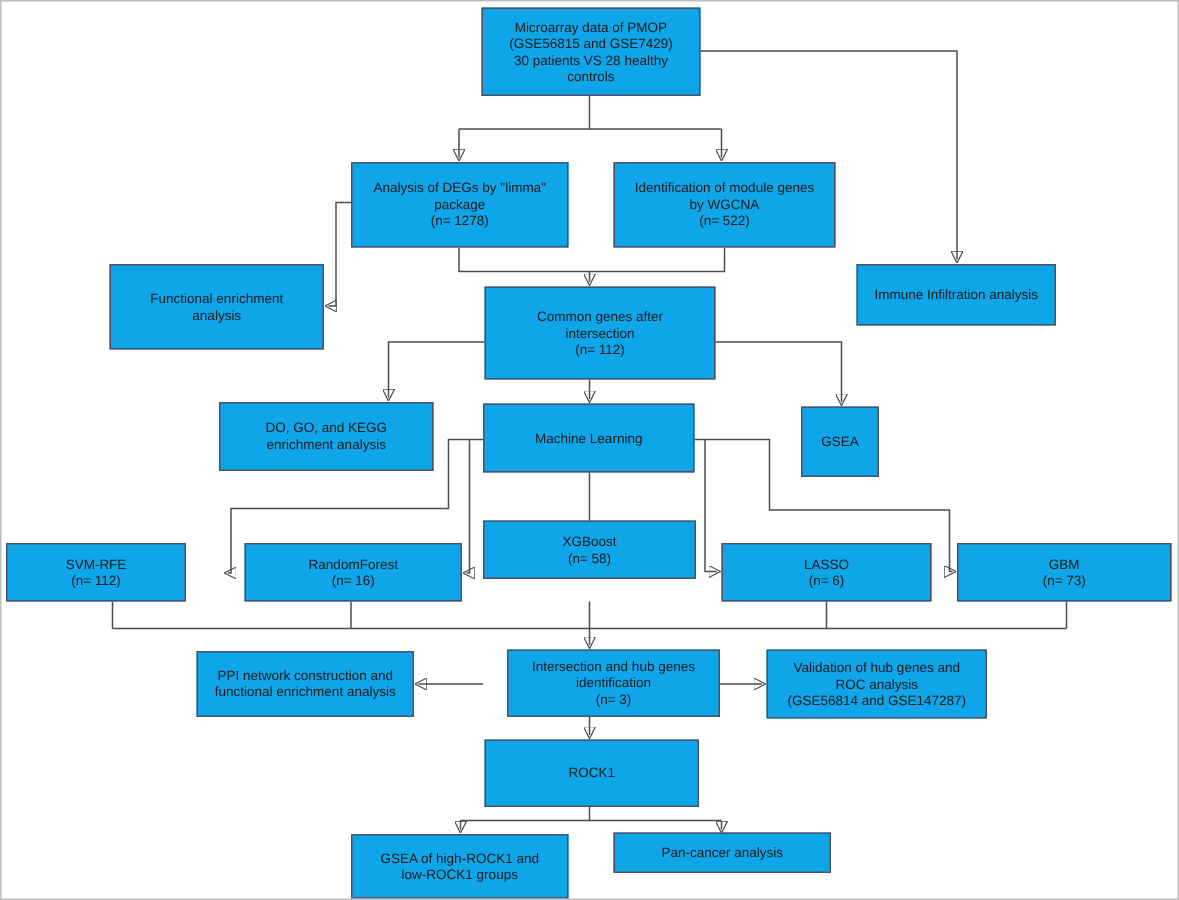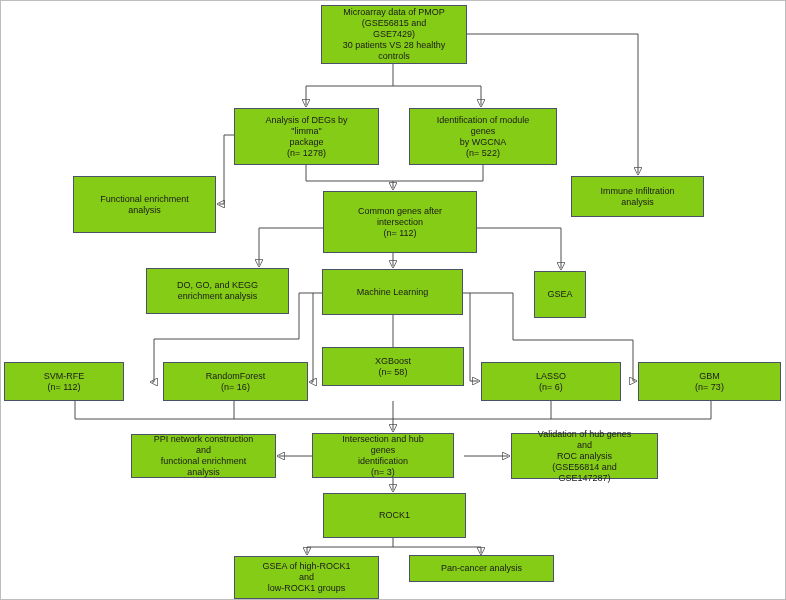--- a/index.html
+++ b/index.html
@@ -18,30 +18,30 @@
     box-sizing:border-box;
     font-family:"Liberation Sans", sans-serif;
     overflow:hidden;
   }
   #edges{position:absolute;left:0;top:0;width:786px;height:600px;}
   #edges path{stroke:var(--line);stroke-width:1;fill:none;}
   .node{
     position:absolute;
     box-sizing:border-box;
     border:1px solid var(--box-border);
-    background:#84cc16;
+    background:#0ea5e9;
     color:var(--text);
     font-size:9px;
     line-height:11px;
     display:flex;
     align-items:center;
     justify-content:center;
     text-align:center;
     white-space:pre-line;
-    padding:2px 19px;
+    padding:2px 3px;
   }
 </style>
 </head>
 <body>
 
 <div id="figure">
 
   <svg id="edges" viewBox="0 0 786 600" xmlns="http://www.w3.org/2000/svg">
     <defs>
       <marker id="arrow" viewBox="0 0 10 10" refX="7" refY="5" markerWidth="8" markerHeight="8" orient="auto-start-reverse">
@@ -122,21 +122,21 @@
 
   <div class="node" style="left:480px;top:361px;width:140px;height:39px">LASSO
 (n= 6)</div>
 
   <div class="node" style="left:637px;top:361px;width:143px;height:39px">GBM
 (n= 73)</div>
 
   <div class="node" style="left:130px;top:433px;width:145px;height:44px">PPI network construction and
 functional enrichment analysis</div>
 
-  <div class="node" style="left:311px;top:432px;width:142px;height:45px">Intersection and hub genes
+  <div class="node" style="left:337px;top:432px;width:142px;height:45px">Intersection and hub genes
 identification
 (n= 3)</div>
 
   <div class="node" style="left:510px;top:432px;width:147px;height:46px">Validation of hub genes and
 ROC analysis
 (GSE56814 and GSE147287)</div>
 
   <div class="node" style="left:322px;top:492px;width:143px;height:45px">ROCK1</div>
 
   <div class="node" style="left:233px;top:555px;width:145px;height:43px">GSEA of high-ROCK1 and

